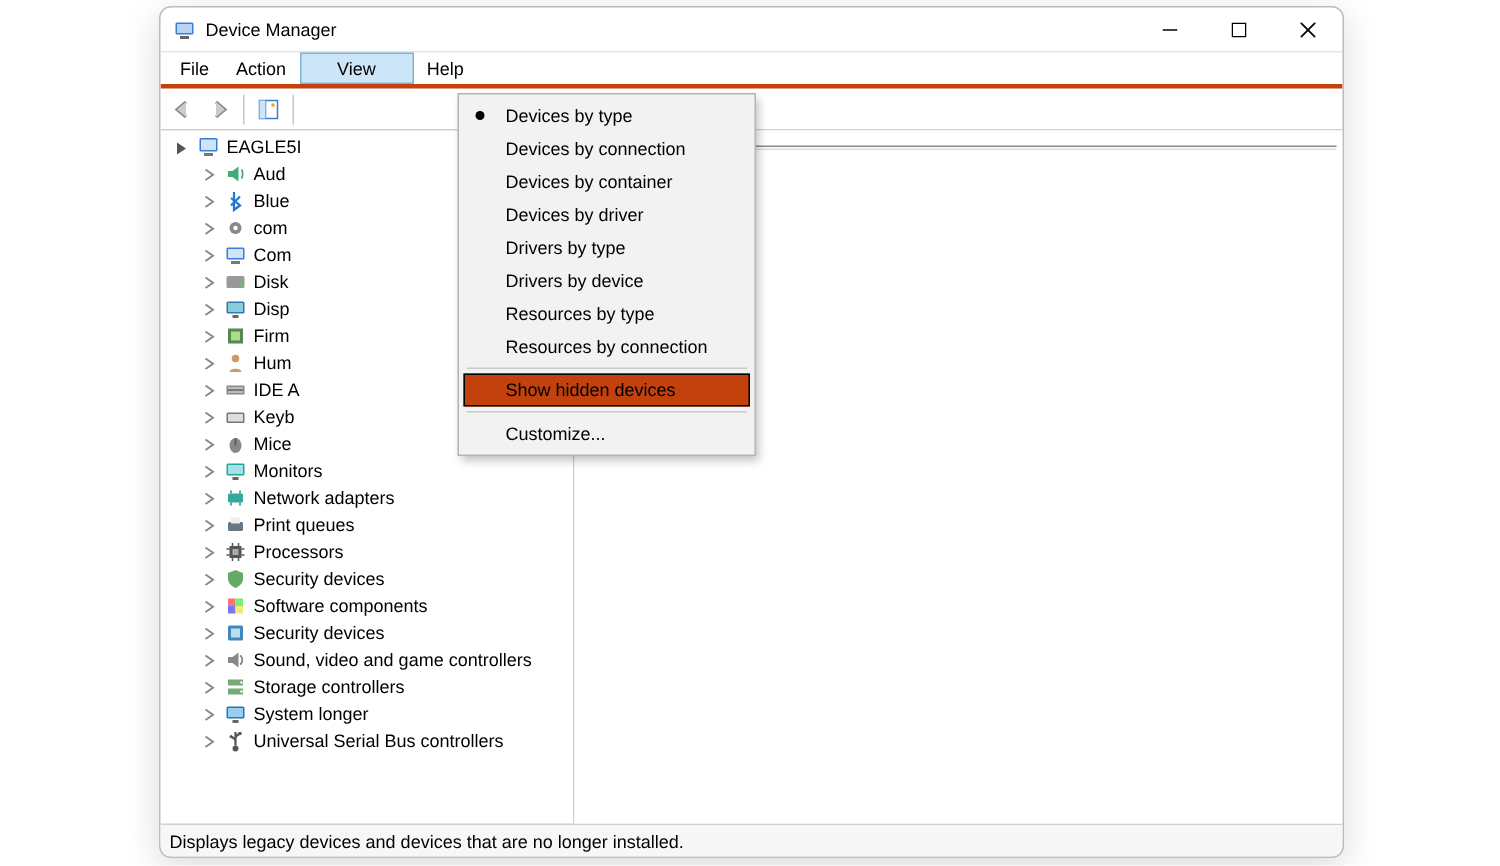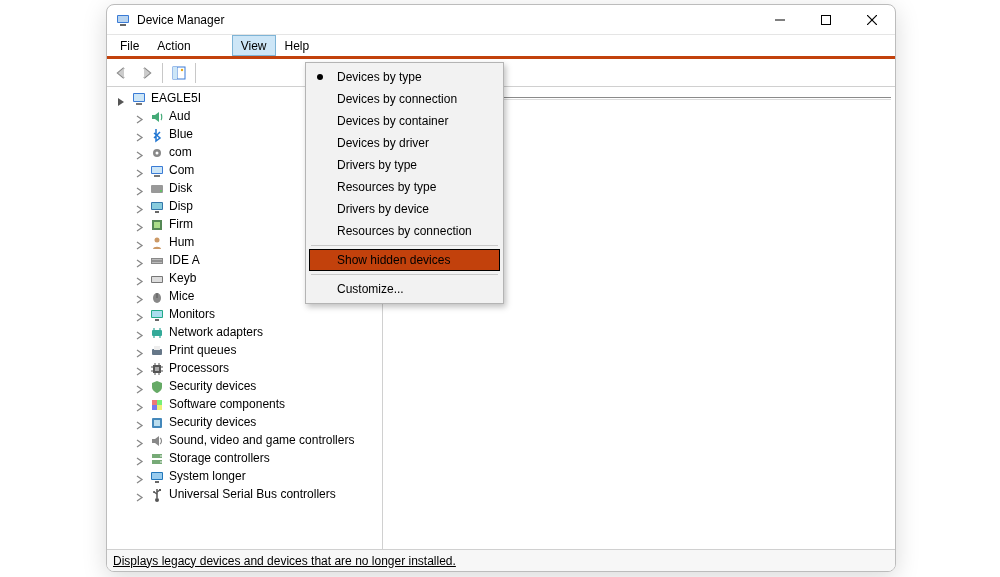--- a/index.html
+++ b/index.html
@@ -42,22 +42,21 @@
   }
   .menu-item {
     padding: 0 9px;
     display: flex;
     align-items: center;
     cursor: default;
   }
   .menu-item.open {
     background: #cde6f7;
     border: 1px solid #7eb4d6;
-    padding: 0 8px;
-    margin-left: 32px;
+    padding: 0 24px;
   }
   
   .toolbar {
     height: 28px;
     display: flex;
     align-items: center;
     padding: 0 4px;
     border-bottom: 1px solid #d0d0d0;
     gap: 2px;
   }
@@ -86,37 +85,36 @@
   }
   .right-pane::after {
     content:"";
     position:absolute;
     left:4px; right:4px; top:12px;
     height:1px;
     background:#dcdcdc;
   }
   
   .tree { font-size: 12px; line-height: 18px; }
-  .tree-row { display:flex; align-items:flex-end; height:18px; white-space:nowrap; }
+  .tree-row { display:flex; align-items:center; height:18px; white-space:nowrap; }
   .expander { width:12px; height:12px; margin:0 2px; display:flex; align-items:center; justify-content:center; flex-shrink:0;}
   .expander svg { width:9px; height:9px; }
   .row-icon { width:16px; height:16px; margin:0 4px 0 2px; display:flex; align-items:center; justify-content:center; flex-shrink:0;}
   .row-icon svg { width:16px; height:16px; }
   .lvl0 { padding-left: 4px; }
   .lvl1 { padding-left: 22px; }
   
   .statusbar {
     height: 22px;
     border-top: 1px solid #d0d0d0;
     display:flex;
     align-items:center;
     padding: 0 6px;
     font-size: 12px;
     background:#f7f7f7;
-    text-decoration:underline;
   }
   
   .dropdown {
     position: absolute;
     left: 198px;
     top: 57px;
     width: 199px;
     background: #f2f2f2;
     border: 1px solid #b4b4b4;
     box-shadow: 2px 3px 6px rgba(0,0,0,0.25);
@@ -574,24 +572,24 @@
     <div class="dd-item">
       <span>Devices by container</span>
     </div>
     <div class="dd-item">
       <span>Devices by driver</span>
     </div>
     <div class="dd-item">
       <span>Drivers by type</span>
     </div>
     <div class="dd-item">
+      <span>Drivers by device</span>
+    </div>
+    <div class="dd-item">
       <span>Resources by type</span>
-    </div>
-    <div class="dd-item">
-      <span>Drivers by device</span>
     </div>
     <div class="dd-item">
       <span>Resources by connection</span>
     </div>
     <div class="dd-sep"></div>
     <div class="dd-item hover">
       <span>Show hidden devices</span>
     </div>
     <div class="dd-sep"></div>
     <div class="dd-item">

